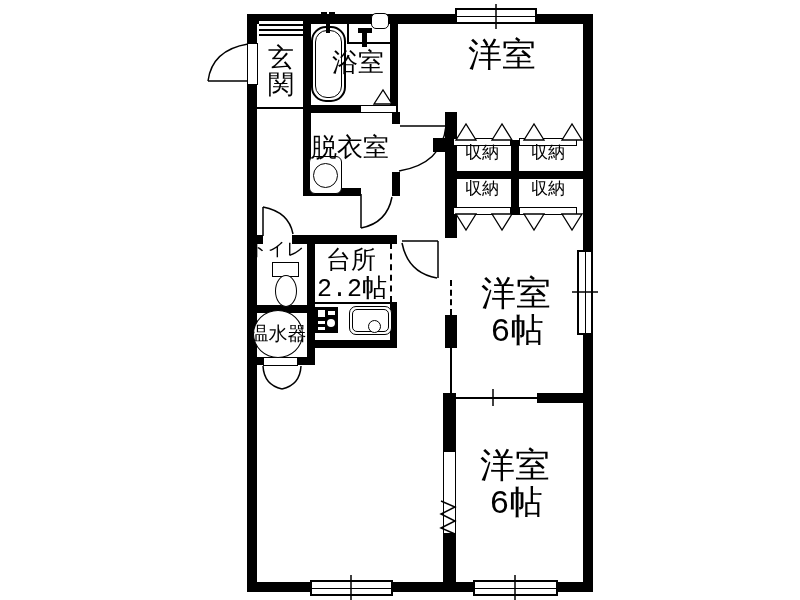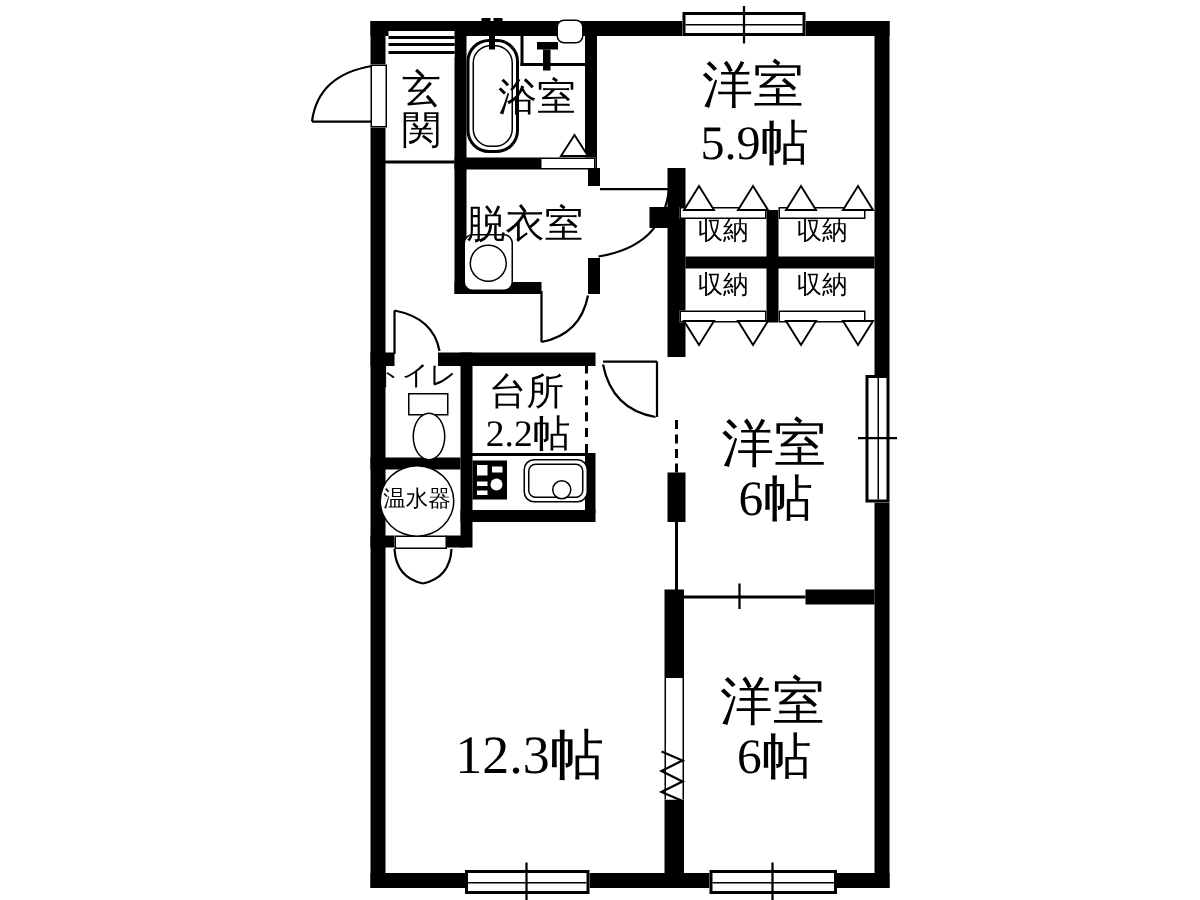--- a/index.html
+++ b/index.html
@@ -1,17 +1,17 @@
 <!DOCTYPE html>
 <html><head>
 <meta charset="utf-8">
 <style>
   html,body{margin:0;padding:0;background:#fff;}
   #plan{position:relative;width:800px;height:600px;background:#ffffff;overflow:hidden;
-        font-family:Liberation Serif, serif;}
+        font-family:Liberation Mono, monospace;}
   .w{position:absolute;background:#000;}
   .wh{position:absolute;background:#fff;border:1px solid #000;box-sizing:border-box;}
   .thin{position:absolute;background:#000;}
   .dash{position:absolute;border-left:2px dashed #000;}
   .win{position:absolute;background:#fff;border:2px solid #000;box-sizing:border-box;}
   .win .mid-h{position:absolute;left:0;right:0;top:50%;height:0;border-top:1px solid #000;}
   .win .mid-v{position:absolute;top:0;bottom:0;left:50%;width:0;border-left:1px solid #000;}
   .fx{position:absolute;box-sizing:border-box;border:2px solid #000;background:#fff;}
   .fx1{position:absolute;box-sizing:border-box;border:1px solid #000;background:#fff;}
   .lbl{position:absolute;transform:translateX(-50%);color:#000;white-space:nowrap;line-height:1.05;}
@@ -162,28 +162,26 @@
       <polygon points="492,214 512,214 502,230"></polygon>
       <polygon points="524,214 544,214 534,230"></polygon>
       <polygon points="562,214 582,214 572,230"></polygon>
     </g>
   </svg>
 
   <div class="lbl-v" style="left:281px;top:46px;font-size:26px">玄関</div>
   <div class="lbl" style="left:358px;top:51px;font-size:26px">浴室</div>
   <div class="lbl" style="left:350px;top:136px;font-size:26px">脱衣室</div>
   <div class="lbl" style="left:502px;top:40px;font-size:34px">洋室</div>
-  <div class="lbl" style="left:503px;top:79px;font-size:32px">5.9帖</div>
   <div class="lbl" style="left:482px;top:145px;font-size:17px">収納</div>
   <div class="lbl" style="left:548px;top:145px;font-size:17px">収納</div>
   <div class="lbl" style="left:482px;top:181px;font-size:17px">収納</div>
   <div class="lbl" style="left:548px;top:181px;font-size:17px">収納</div>
   <div class="lbl" style="left:277px;top:241px;font-size:18px">トイレ</div>
   <div class="lbl" style="left:351px;top:249px;font-size:25px">台所</div>
   <div class="lbl" style="left:352px;top:277px;font-size:25px">2.2帖</div>
-  <div class="lbl" style="left:278px;top:326px;font-size:15px">温水器</div>
+  <div class="lbl" style="left:278px;top:326px;font-size:19px">温水器</div>
   <div class="lbl" style="left:516px;top:278px;font-size:35px">洋室</div>
   <div class="lbl" style="left:517px;top:316px;font-size:33px">6帖</div>
-  <div class="lbl" style="left:353px;top:485px;font-size:36px">12.3帖</div>
   <div class="lbl" style="left:515px;top:450px;font-size:35px">洋室</div>
   <div class="lbl" style="left:516px;top:488px;font-size:33px">6帖</div>
 
 </div>
 
 </body></html>

